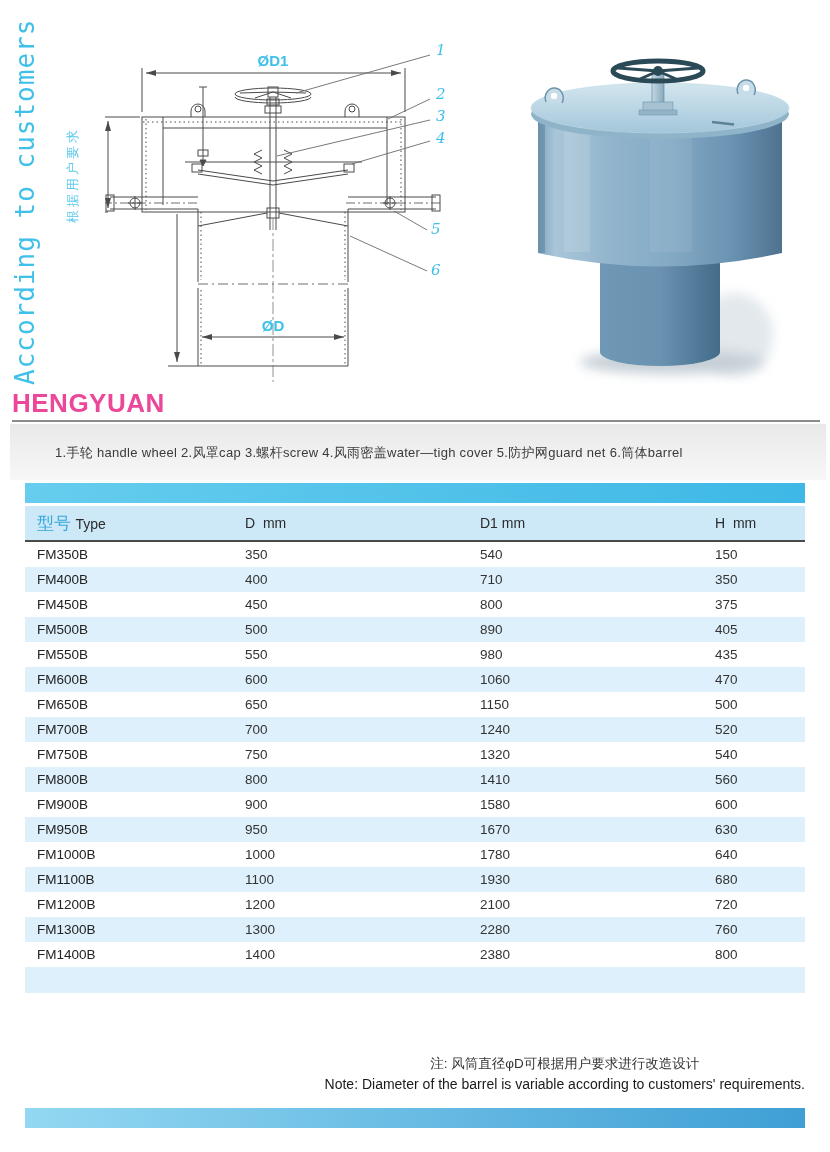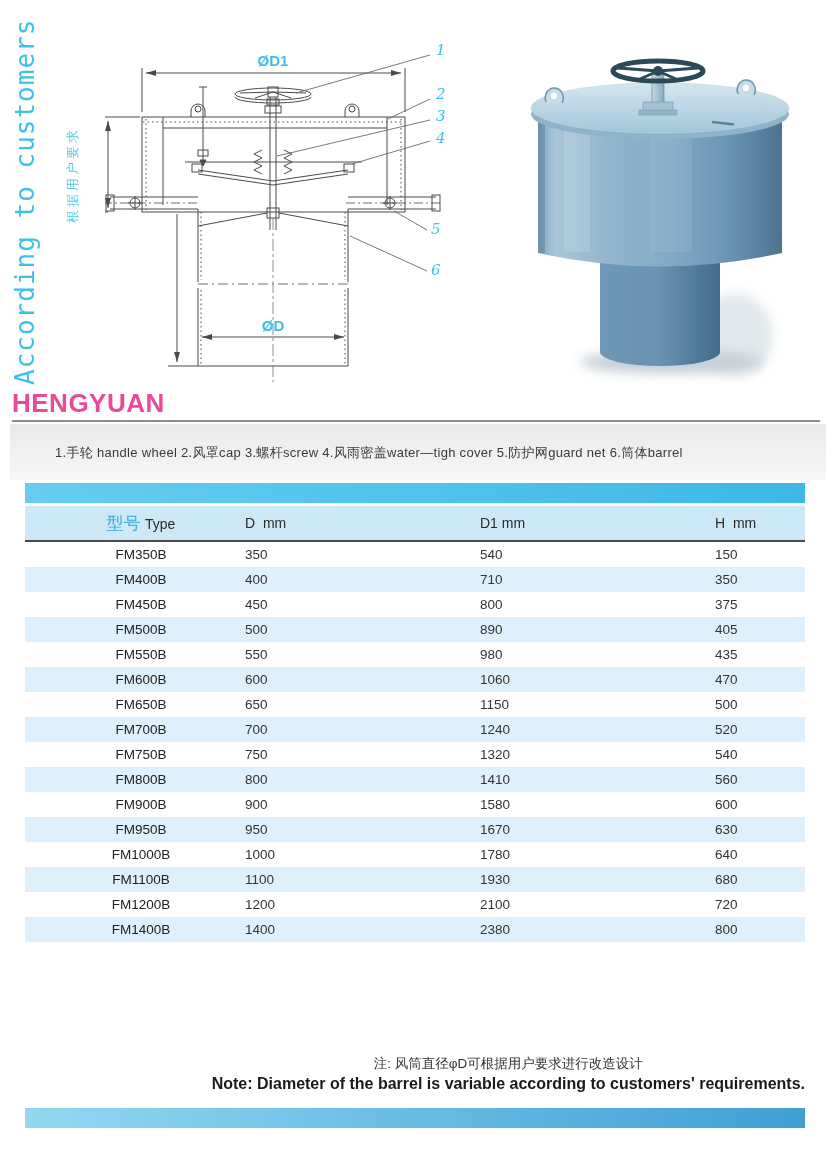--- a/index.html
+++ b/index.html
@@ -34,29 +34,29 @@
   .tbar{position:absolute;left:25px;right:25px;top:483px;height:20px;
         background:linear-gradient(to right,var(--bar-l),var(--bar-r));}
   .tablewrap{position:absolute;left:25px;right:25px;top:506px;}
   table{border-collapse:collapse;width:100%;table-layout:fixed;}
   col.c1{width:220px}col.c2{width:235px}col.c3{width:235px}col.c4{width:90px}
   thead td{background:var(--hdr-bg);height:34px;border-bottom:2px solid #4a4a4a;
            vertical-align:middle;white-space:pre;}
   thead .cn{font-size:17px;color:#35a8da;}
   thead .en{font-size:14px;color:#2b2b2b;}
   thead td, tbody td{padding:0;}
-  td.t{padding-left:12px;text-align:center;}
+  td.t{padding-left:12px;}
   tbody td{height:25px;font-size:13.5px;color:#333;vertical-align:middle;}
   tbody td.t{color:#222;}
   tbody tr:nth-child(even){background:var(--row-alt);}
   tbody tr.empty-row td{height:26px;}
   
   .notes{position:absolute;right:25px;top:1054px;text-align:center;line-height:20px;}
   .notes .cn{font-size:13.5px;color:#333;}
-  .notes .en{font-size:16px;color:#1a1a1a;font-weight:bold;}
+  .notes .en{font-size:14px;color:#1a1a1a;}
   
   .bbar{position:absolute;left:25px;right:25px;top:1108px;height:20px;
         background:linear-gradient(to right,var(--bbar-l),var(--bbar-r));}
   
   text.dim{fill:var(--accent);font:bold 15px "Liberation Sans",sans-serif;}
   text.co{fill:var(--accent);font:italic 15px "DejaVu Serif",serif;}
 </style>
 </head>
 <body>
 
@@ -365,20 +365,26 @@
       <td>1930</td>
       <td>680</td>
     </tr>
           <tr>
       <td class="t">FM1200B</td>
       <td>1200</td>
       <td>2100</td>
       <td>720</td>
     </tr>
           <tr>
+      <td class="t">FM1300B</td>
+      <td>1300</td>
+      <td>2280</td>
+      <td>760</td>
+    </tr>
+          <tr>
       <td class="t">FM1400B</td>
       <td>1400</td>
       <td>2380</td>
       <td>800</td>
     </tr>
           <tr class="empty-row">
             <td colspan="4"></td>
           </tr>
         </tbody>
     </table>

